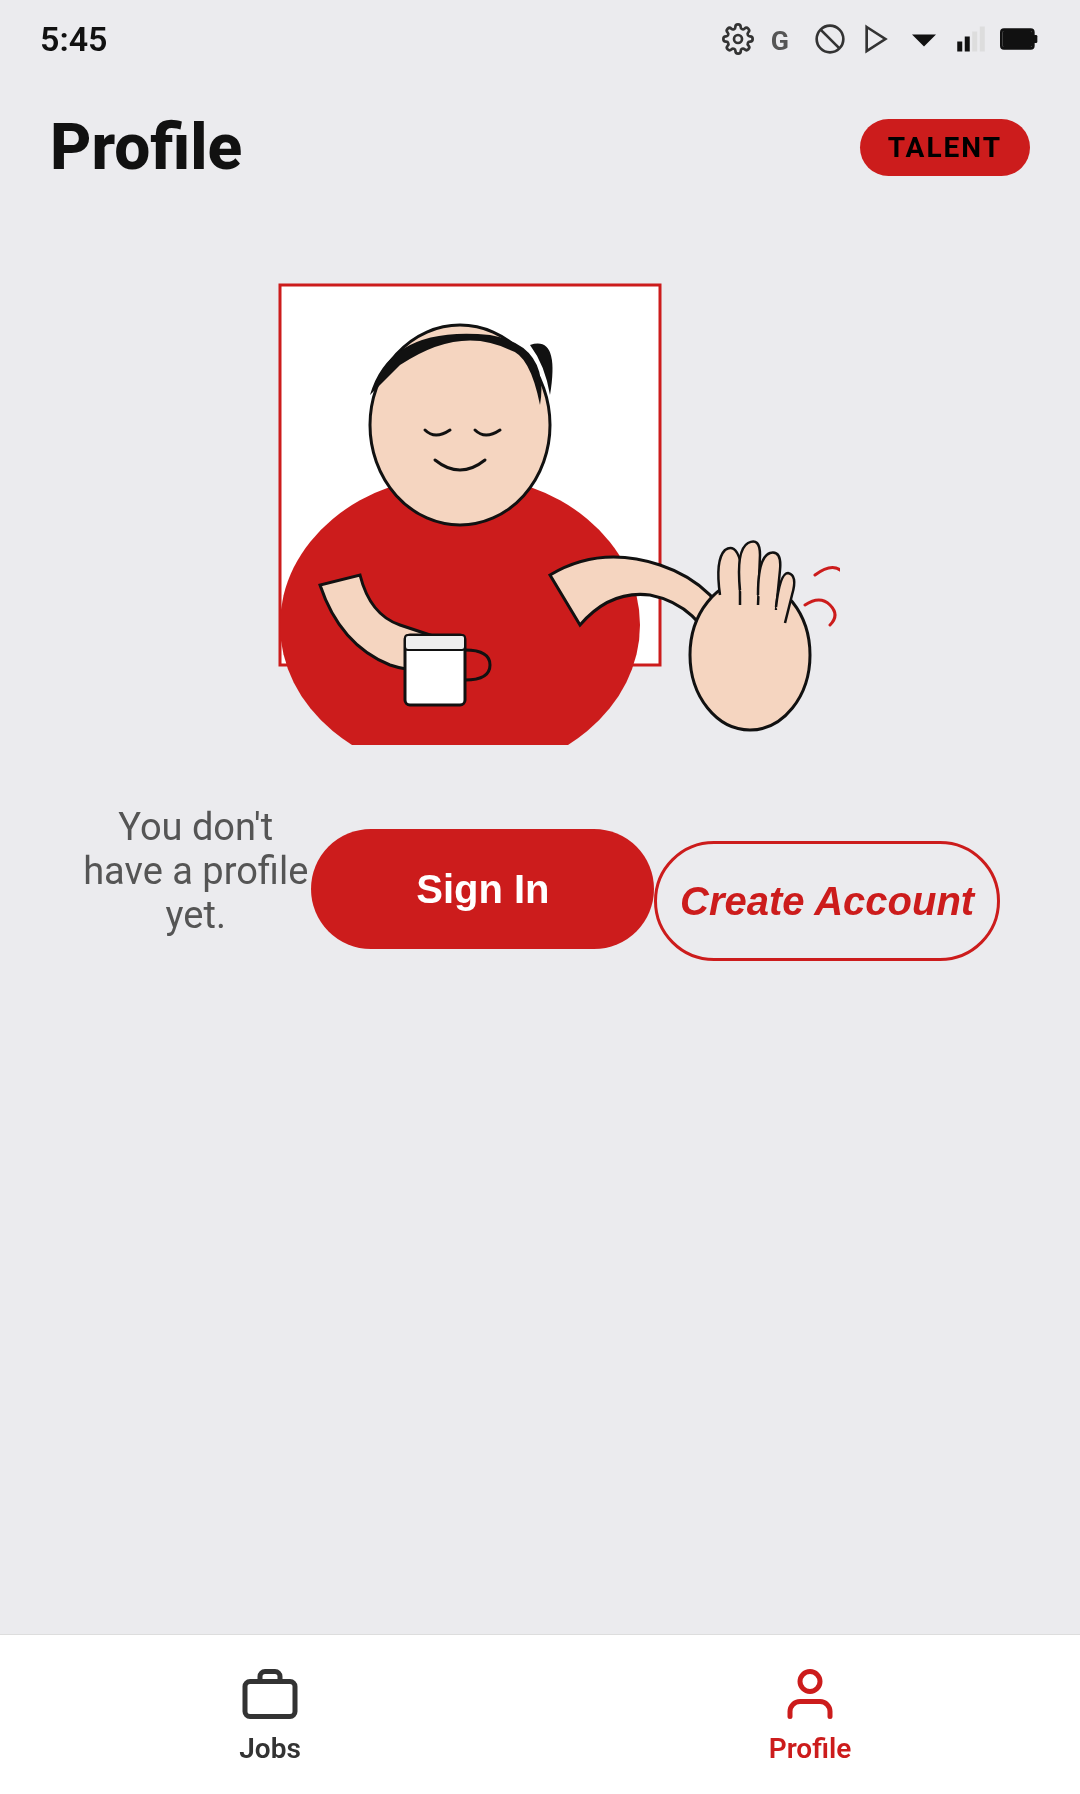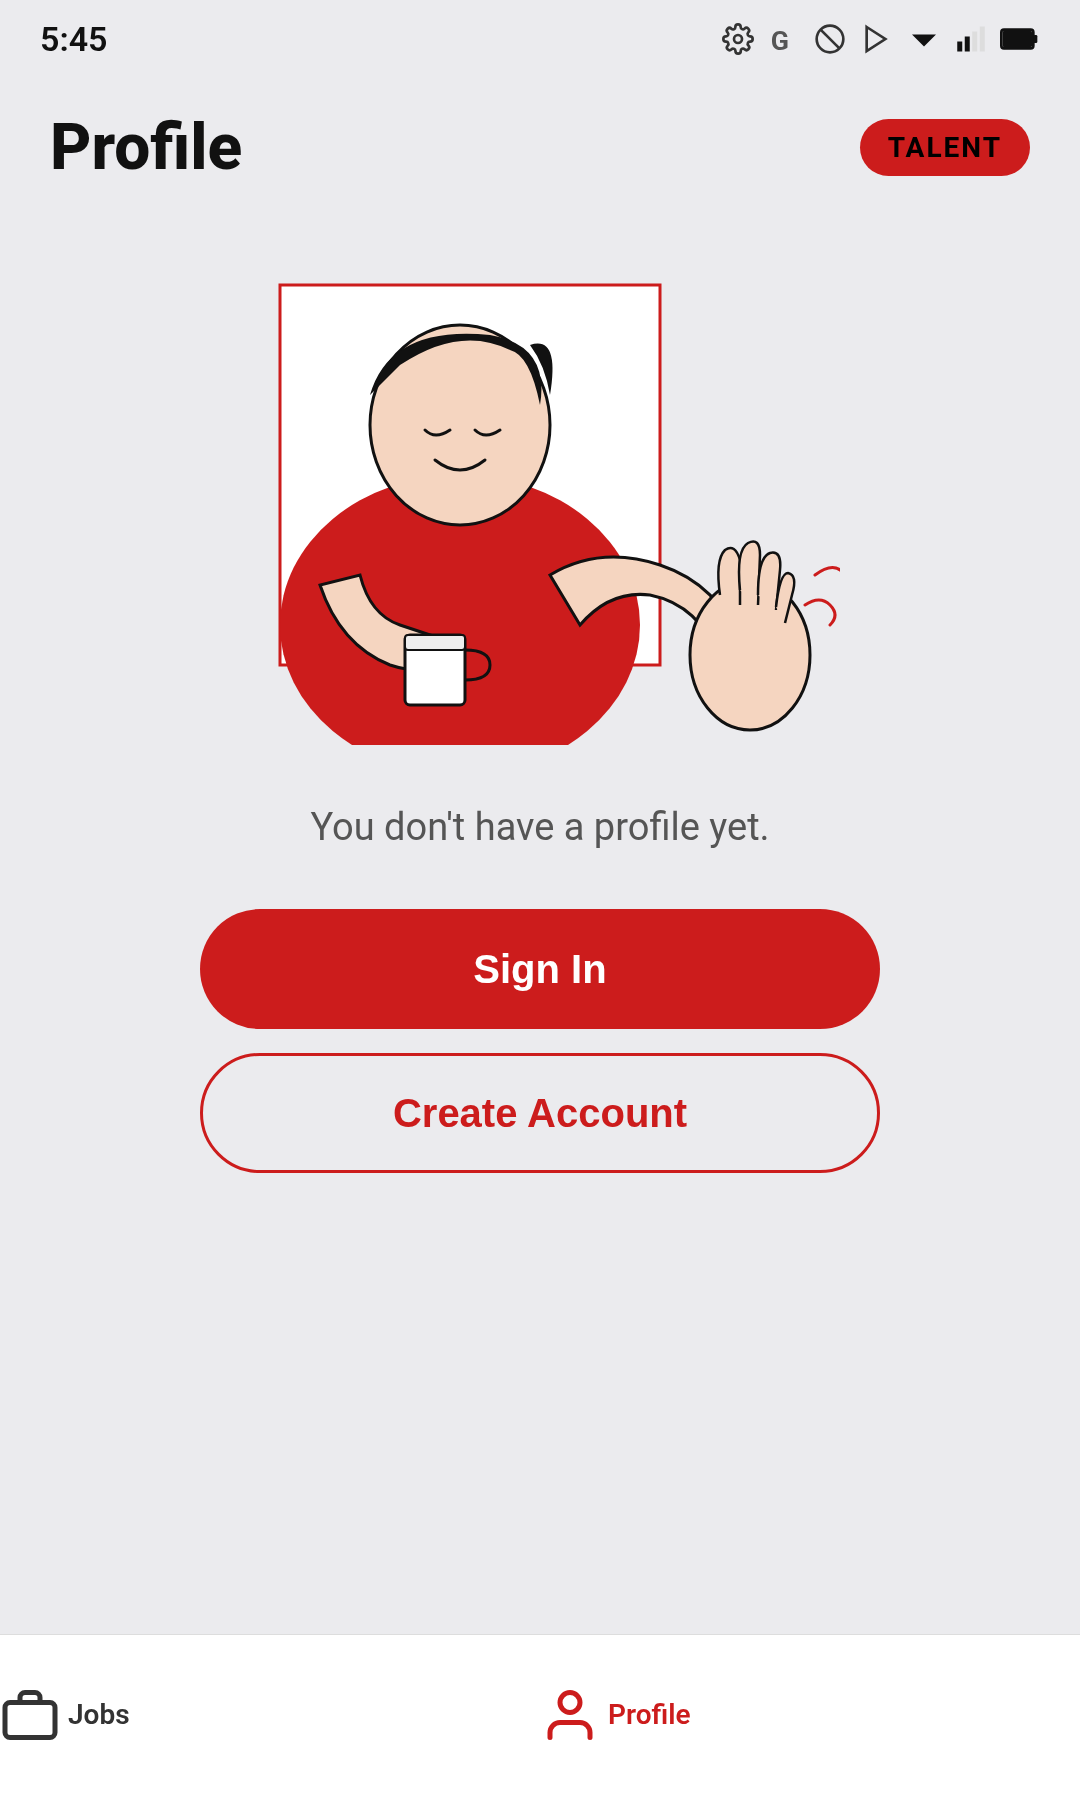--- a/index.html
+++ b/index.html
@@ -76,21 +76,21 @@
     }
 
     .illustration-svg {
       width: 600px;
       height: 480px;
     }
 
     
     .content {
       display: flex;
-      flex-direction: column;
+      flex-direction: row;
       align-items: center;
       padding: 60px 80px 10px 80px;
     }
 
     .no-profile-text {
       font-size: 38px;
       color: #555;
       margin-bottom: 60px;
       text-align: center;
     }
@@ -111,39 +111,40 @@
     .create-account-button {
       width: 680px;
       height: 120px;
       background-color: transparent;
       border: 3px solid #CC1C1C;
       border-radius: 60px;
       color: #CC1C1C;
       font-size: 40px;
       font-weight: 600;
       cursor: pointer;
+      font-style: italic;
     }
 
     
     .bottom-nav {
       position: absolute;
       bottom: 0;
       left: 0;
       width: 100%;
       height: 160px;
       background-color: #fff;
       display: flex;
       justify-content: space-around;
       align-items: center;
       border-top: 1px solid #ddd;
     }
 
     .nav-item {
       display: flex;
-      flex-direction: row;
+      flex-direction: column;
       align-items: center;
       gap: 8px;
       cursor: pointer;
       flex: 1;
     }
 
     .nav-icon {
       width: 60px;
       height: 60px;
     }

